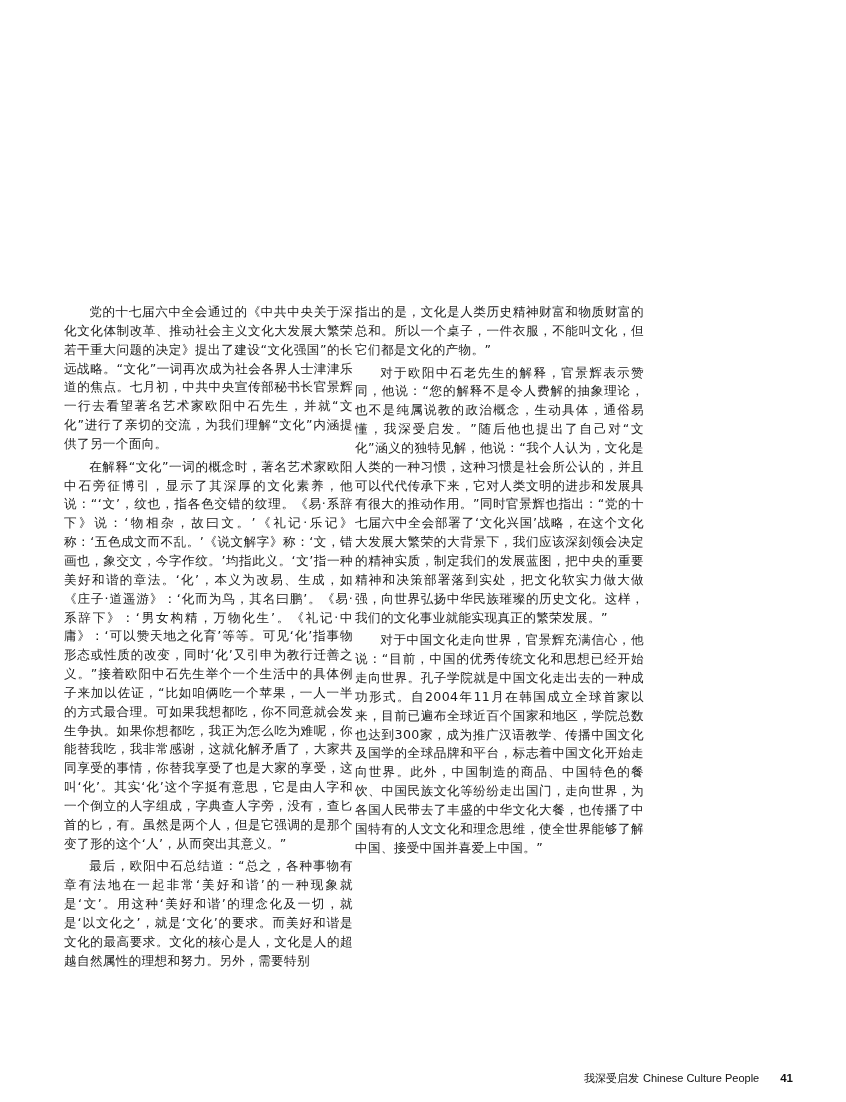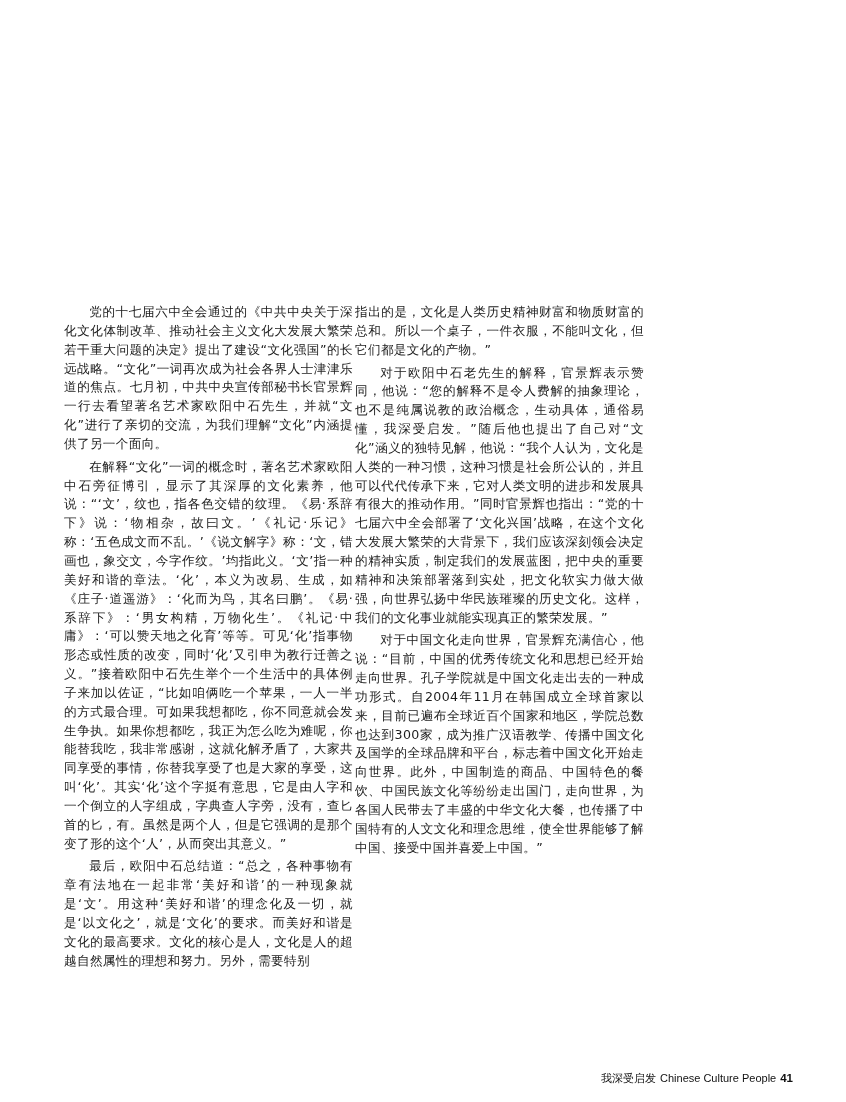--- a/index.html
+++ b/index.html
@@ -41,21 +41,21 @@
     right: 53px;
     font-size: 11px;
     line-height: 14px;
     color: #111111;
     font-family: "Liberation Sans", sans-serif;
     white-space: nowrap;
   }
   .footer .journal-en { margin-left: 4px; }
   .footer .page-num {
     font-weight: bold;
-    margin-left: 4px;
+    margin-left: 21px;
     font-size: 11.5px;
   }
 </style>
 </head>
 <body>
 
 <div class="page">
 
   <div class="column column-left">
     <p class="para indent">党的十七届六中全会通过的《中共中央关于深化文化体制改革、推动社会主义文化大发展大繁荣若干重大问题的决定》提出了建设“文化强国”的长远战略。“文化”一词再次成为社会各界人士津津乐道的焦点。七月初，中共中央宣传部秘书长官景辉一行去看望著名艺术家欧阳中石先生，并就“文化”进行了亲切的交流，为我们理解“文化”内涵提供了另一个面向。</p>

